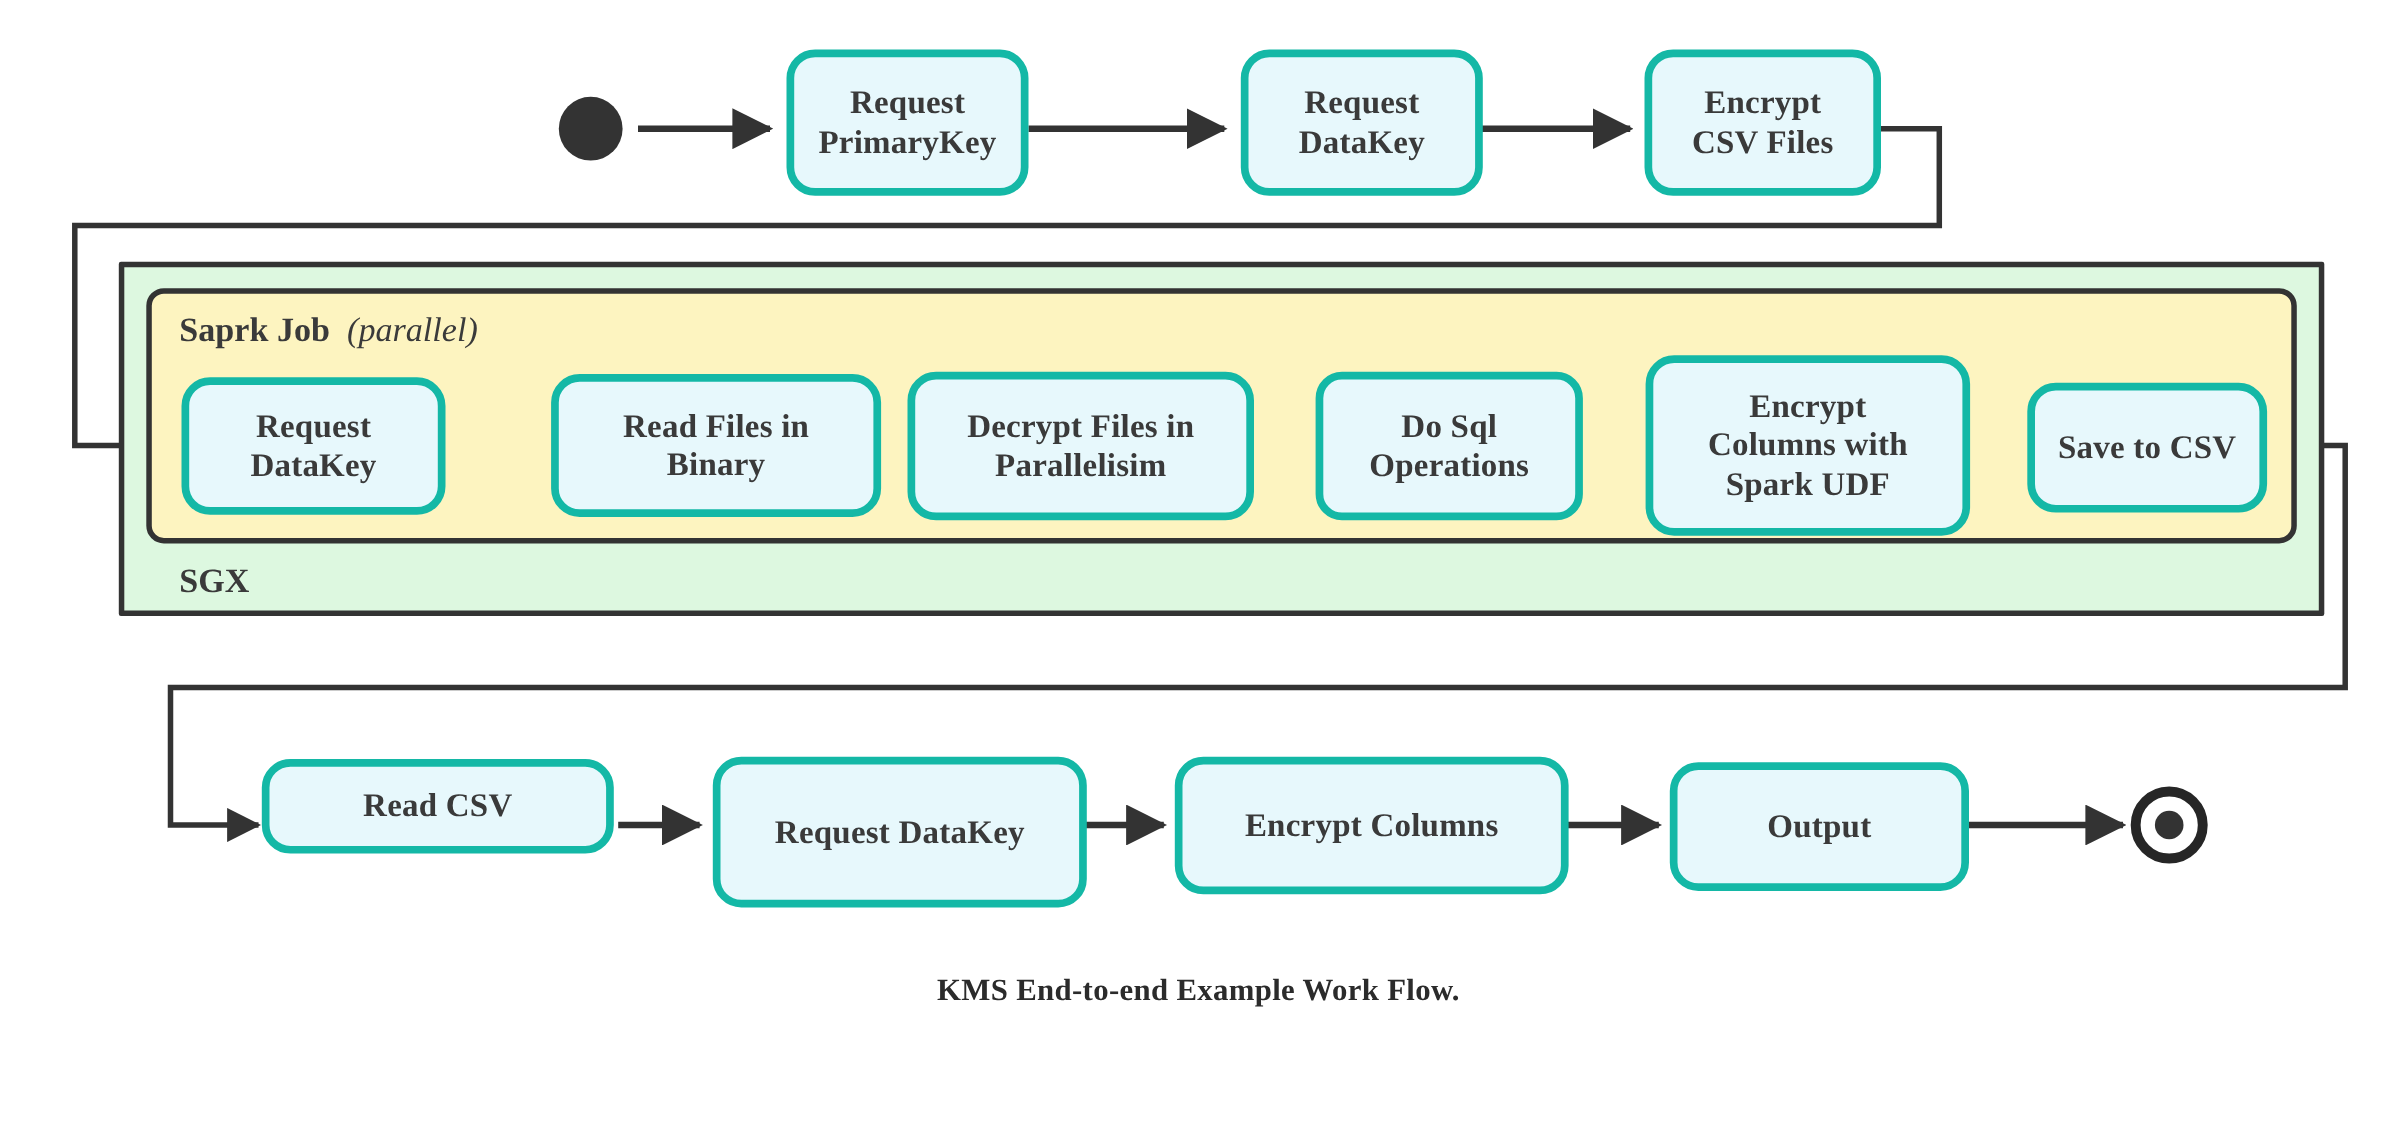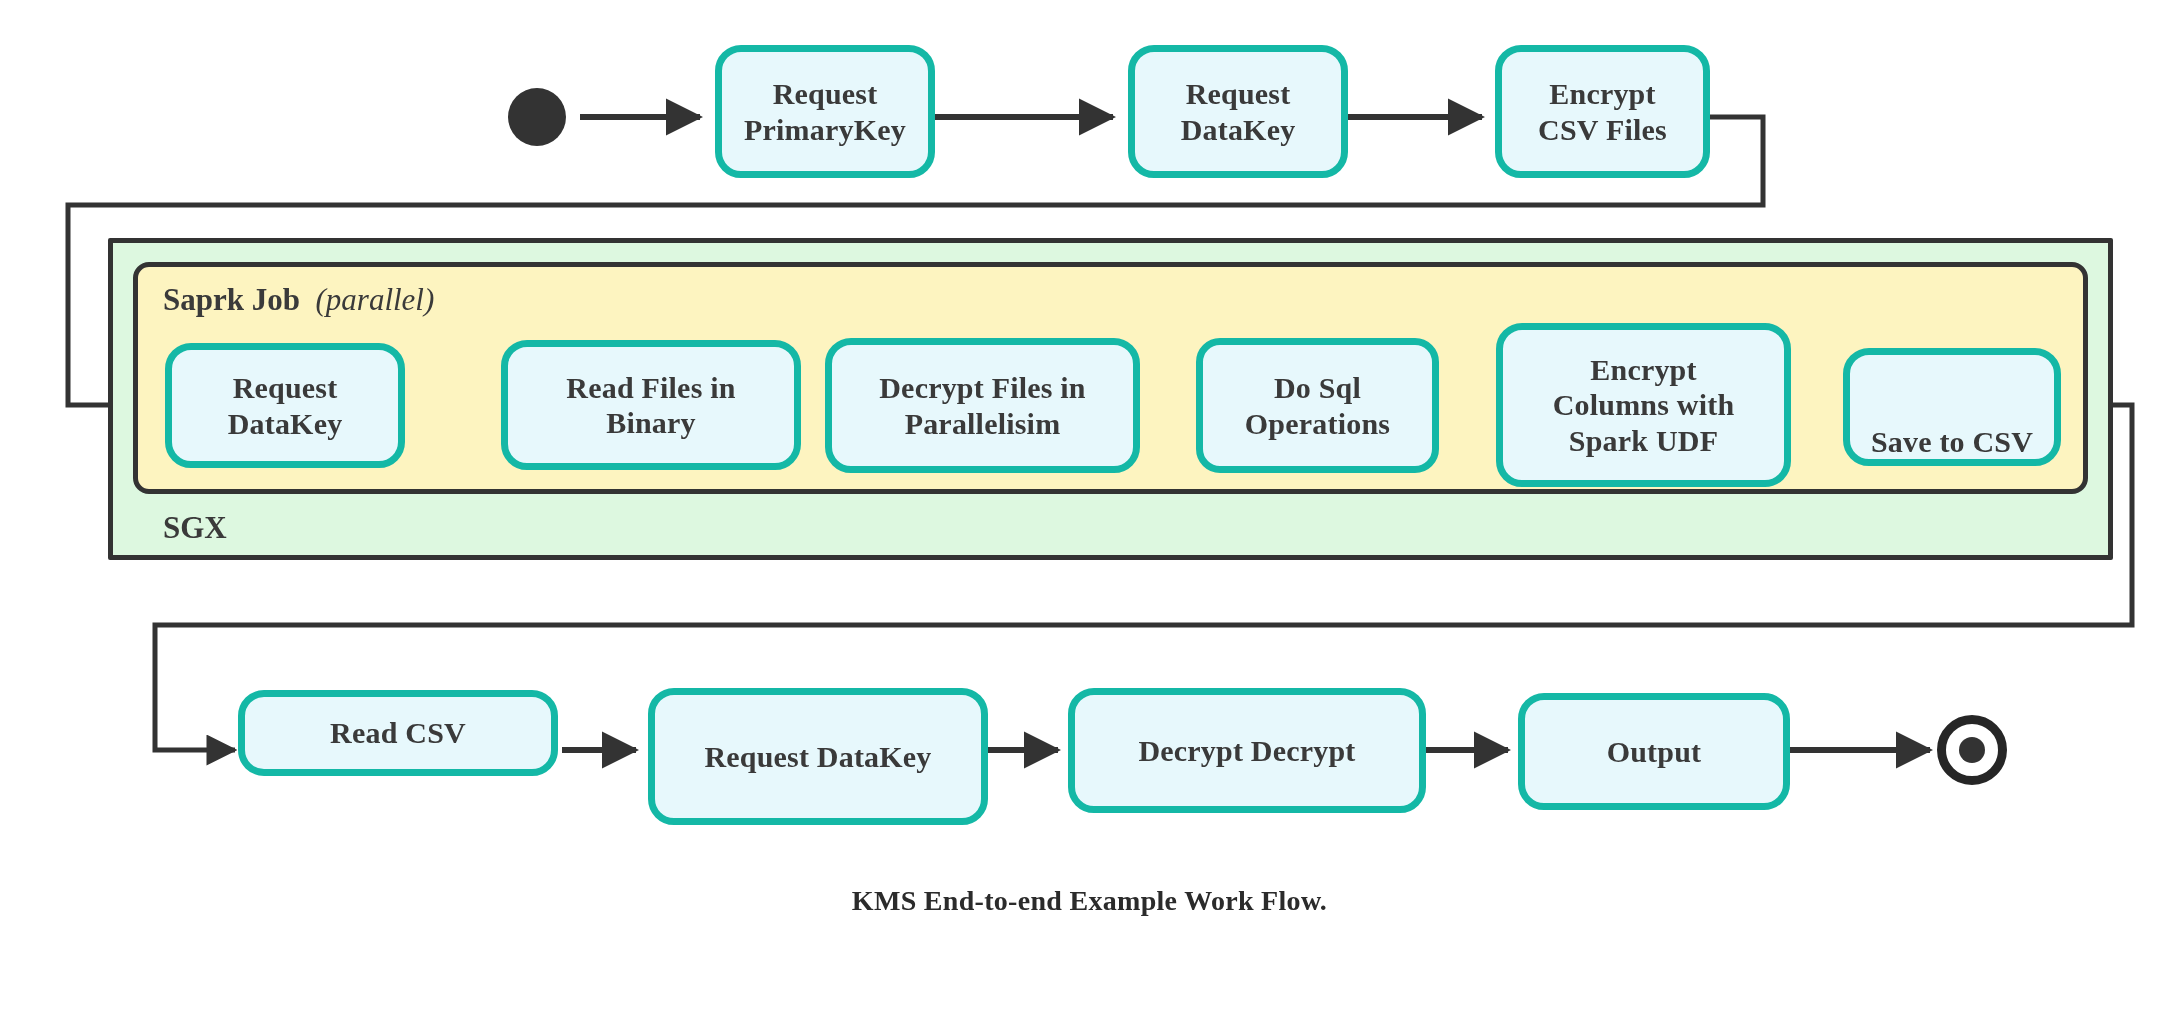--- a/index.html
+++ b/index.html
@@ -120,41 +120,41 @@
   </div>
 
   <div class="node" style="left:1496px;top:323px;width:295px;height:164px;">
     <div>
       <span>Encrypt</span>
       <span>Columns with</span>
       <span>Spark UDF</span>
     </div>
   </div>
 
-  <div class="node" style="left:1843px;top:348px;width:218px;height:118px;align-items:flex-end;">
+  <div class="node" style="left:1843px;top:348px;width:218px;height:118px;">
     <div>
       <span>Save to CSV</span>
     </div>
   </div>
 
   <div class="node" style="left:238px;top:690px;width:320px;height:86px;">
     <div>
       <span>Read CSV</span>
     </div>
   </div>
 
   <div class="node" style="left:648px;top:688px;width:340px;height:137px;">
     <div>
       <span>Request DataKey</span>
     </div>
   </div>
 
   <div class="node" style="left:1068px;top:688px;width:358px;height:125px;">
     <div>
-      <span>Decrypt Decrypt</span>
+      <span>Encrypt Columns</span>
     </div>
   </div>
 
   <div class="node" style="left:1518px;top:693px;width:272px;height:117px;">
     <div>
       <span>Output</span>
     </div>
   </div>
 
   <div class="caption" style="left:0;top:885px;">KMS End-to-end Example Work Flow.</div>

